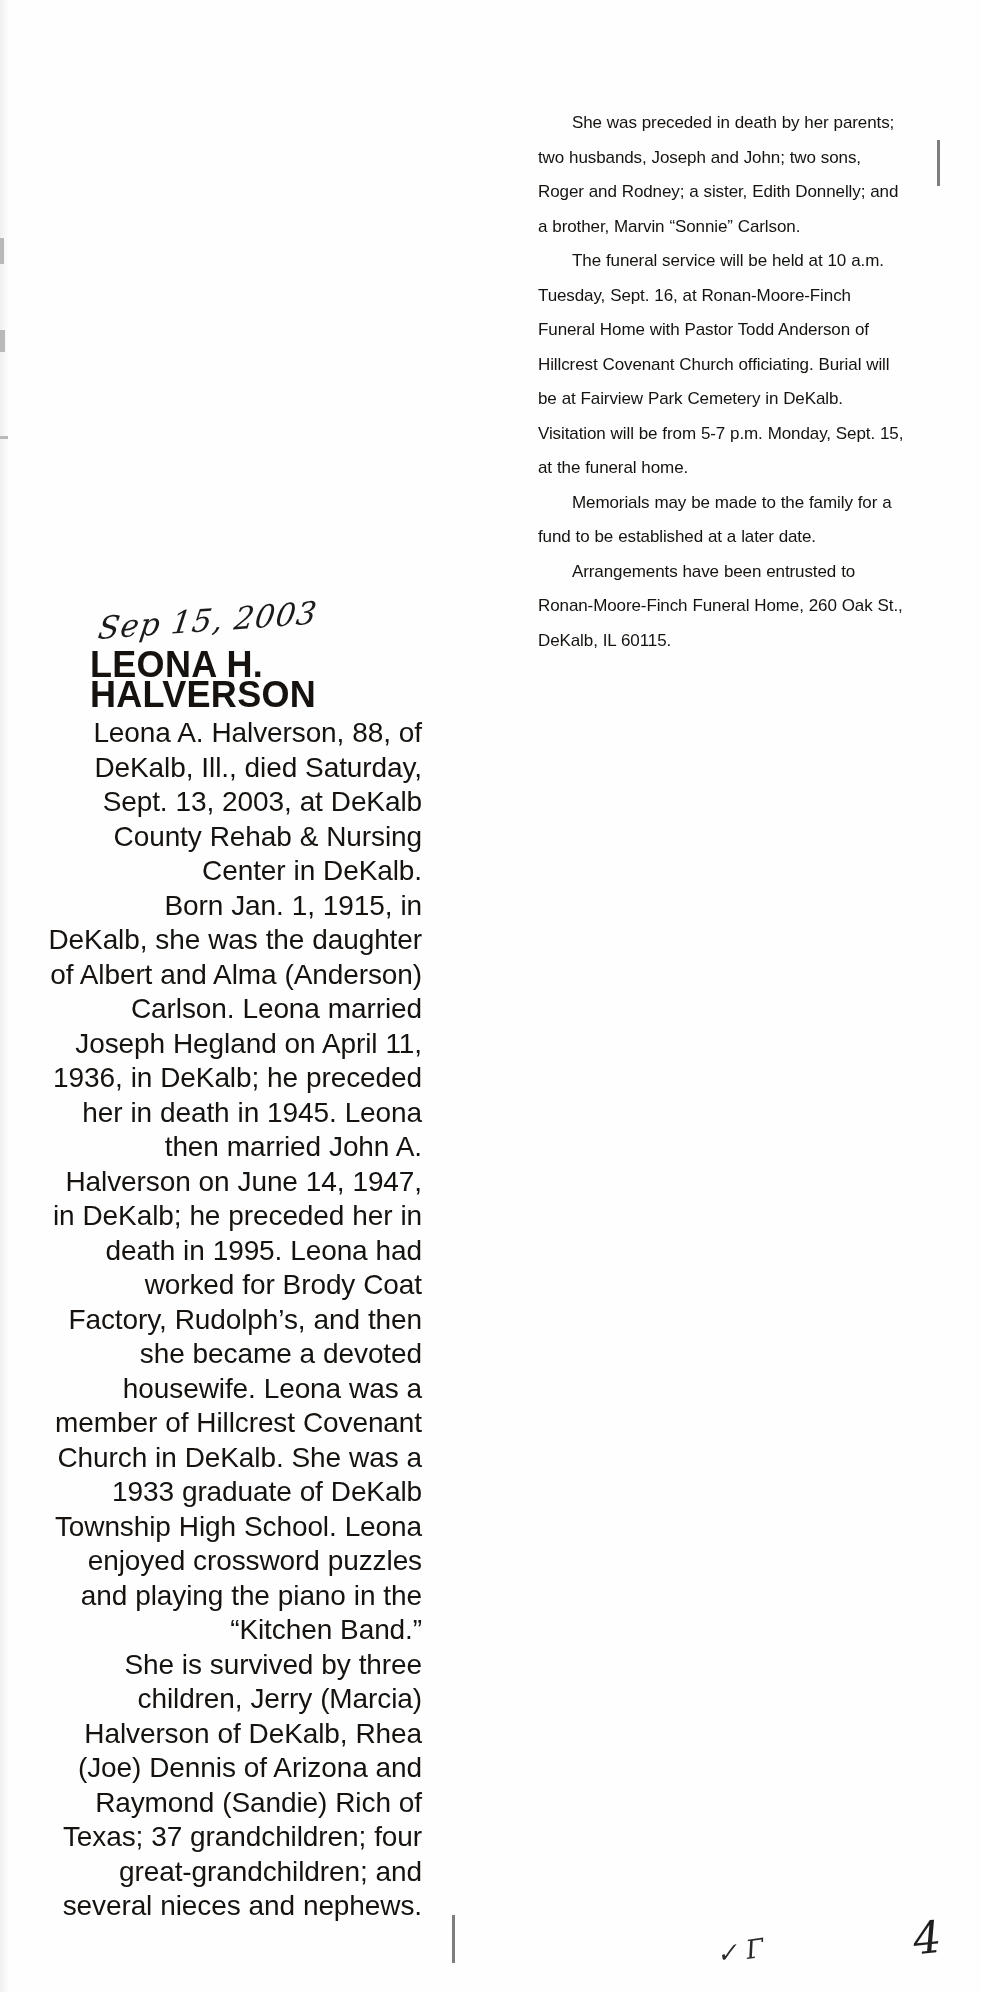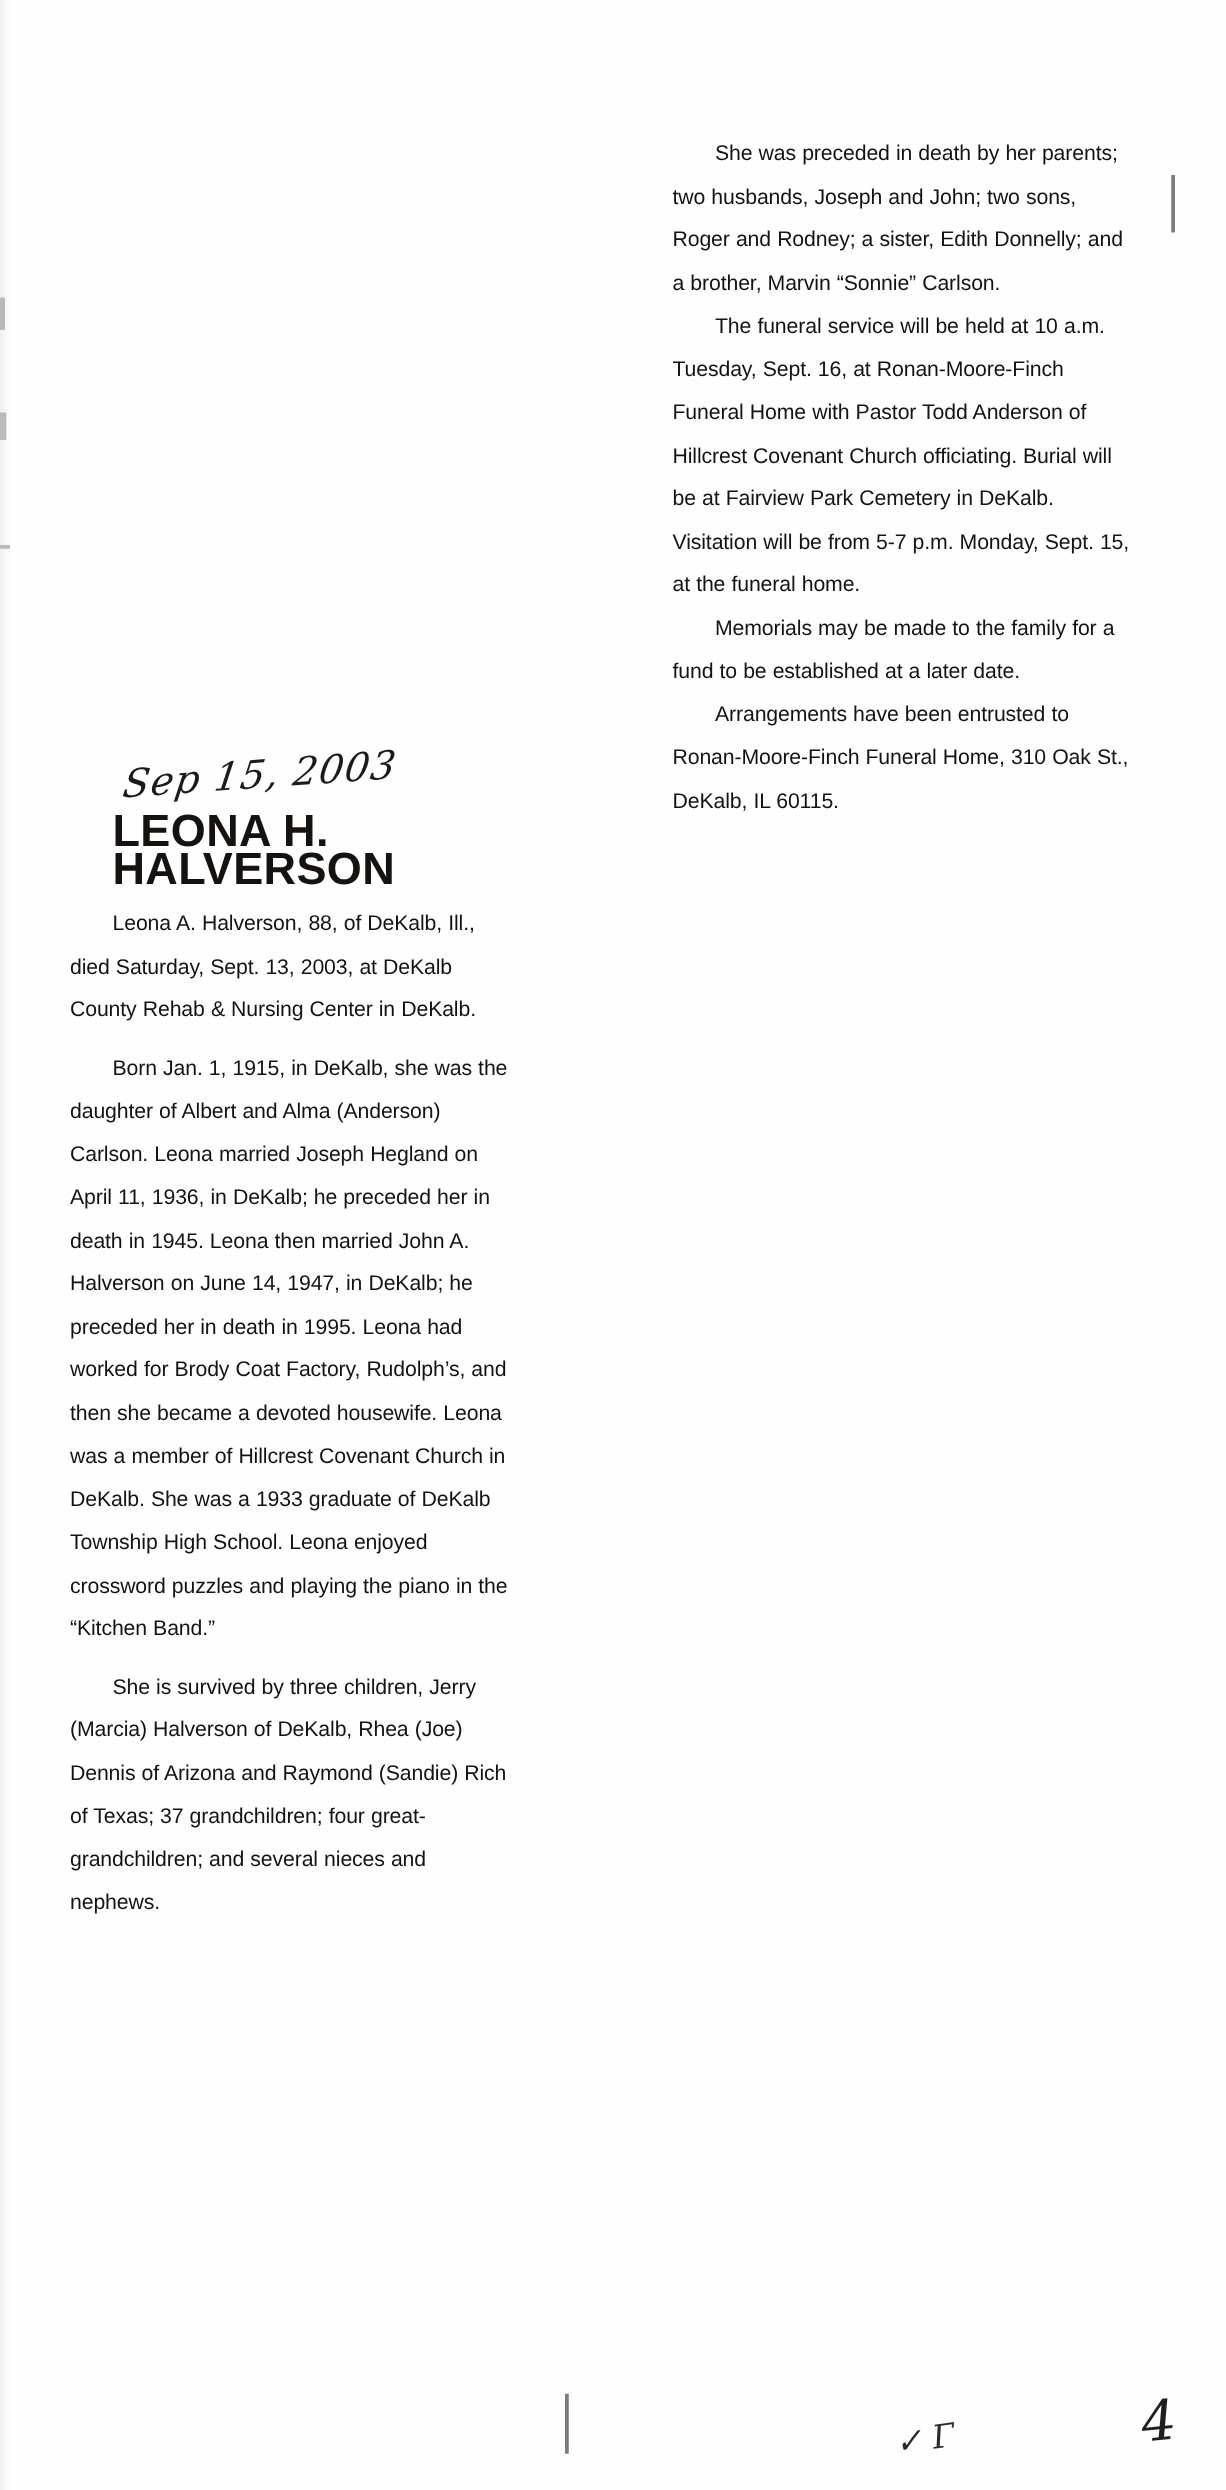--- a/index.html
+++ b/index.html
@@ -72,26 +72,27 @@
     font-family: "Liberation Sans", sans-serif;
     font-weight: bold;
     font-size: 36px;
     line-height: 30px;
     letter-spacing: 0.3px;
     margin: 4px 0 6px 46px;
   }
   .obit-name .l2 { display: block; }
 
   .body-text p {
-    margin: 12px;
-    font-size: 17px;
+    margin: 0;
+    font-size: 28px;
     line-height: 34.5px;
     letter-spacing: -0.1px;
     text-indent: 34px;
     word-spacing: 0.3px;
+    text-align: right;
   }
 
   
   .col-right {
     position: absolute;
     left: 538px;
     top: 106px;
     width: 372px;
   }
   .col-right p {
@@ -136,21 +137,21 @@
   <div class="edge-mark m2"></div>
   <div class="edge-mark m3"></div>
 
   <div class="rule r-right-top"></div>
   <div class="rule r-mid-bottom"></div>
 
   <div class="col-right">
     <p>She was preceded in death by her parents; two husbands, Joseph and John; two sons, Roger and Rodney; a sister, Edith Donnelly; and a brother, Marvin “Sonnie” Carlson.</p>
     <p>The funeral service will be held at 10 a.m. Tuesday, Sept. 16, at Ronan-Moore-Finch Funeral Home with Pastor Todd Anderson of Hillcrest Covenant Church officiating. Burial will be at Fairview Park Cemetery in DeKalb. Visitation will be from 5-7 p.m. Monday, Sept. 15, at the funeral home.</p>
     <p>Memorials may be made to the family for a fund to be established at a later date.</p>
-    <p>Arrangements have been entrusted to Ronan-Moore-Finch Funeral Home, 310 Oak St., DeKalb, IL 60115.</p>
+    <p>Arrangements have been entrusted to Ronan-Moore-Finch Funeral Home, 260 Oak St., DeKalb, IL 60115.</p>
   </div>
 
   <div class="col-left">
     <div class="handwriting-date">Sep 15, 2003</div>
 
     <div class="obit-name">
       <span>LEONA H.</span>
       <span class="l2">HALVERSON</span>
     </div>
 

